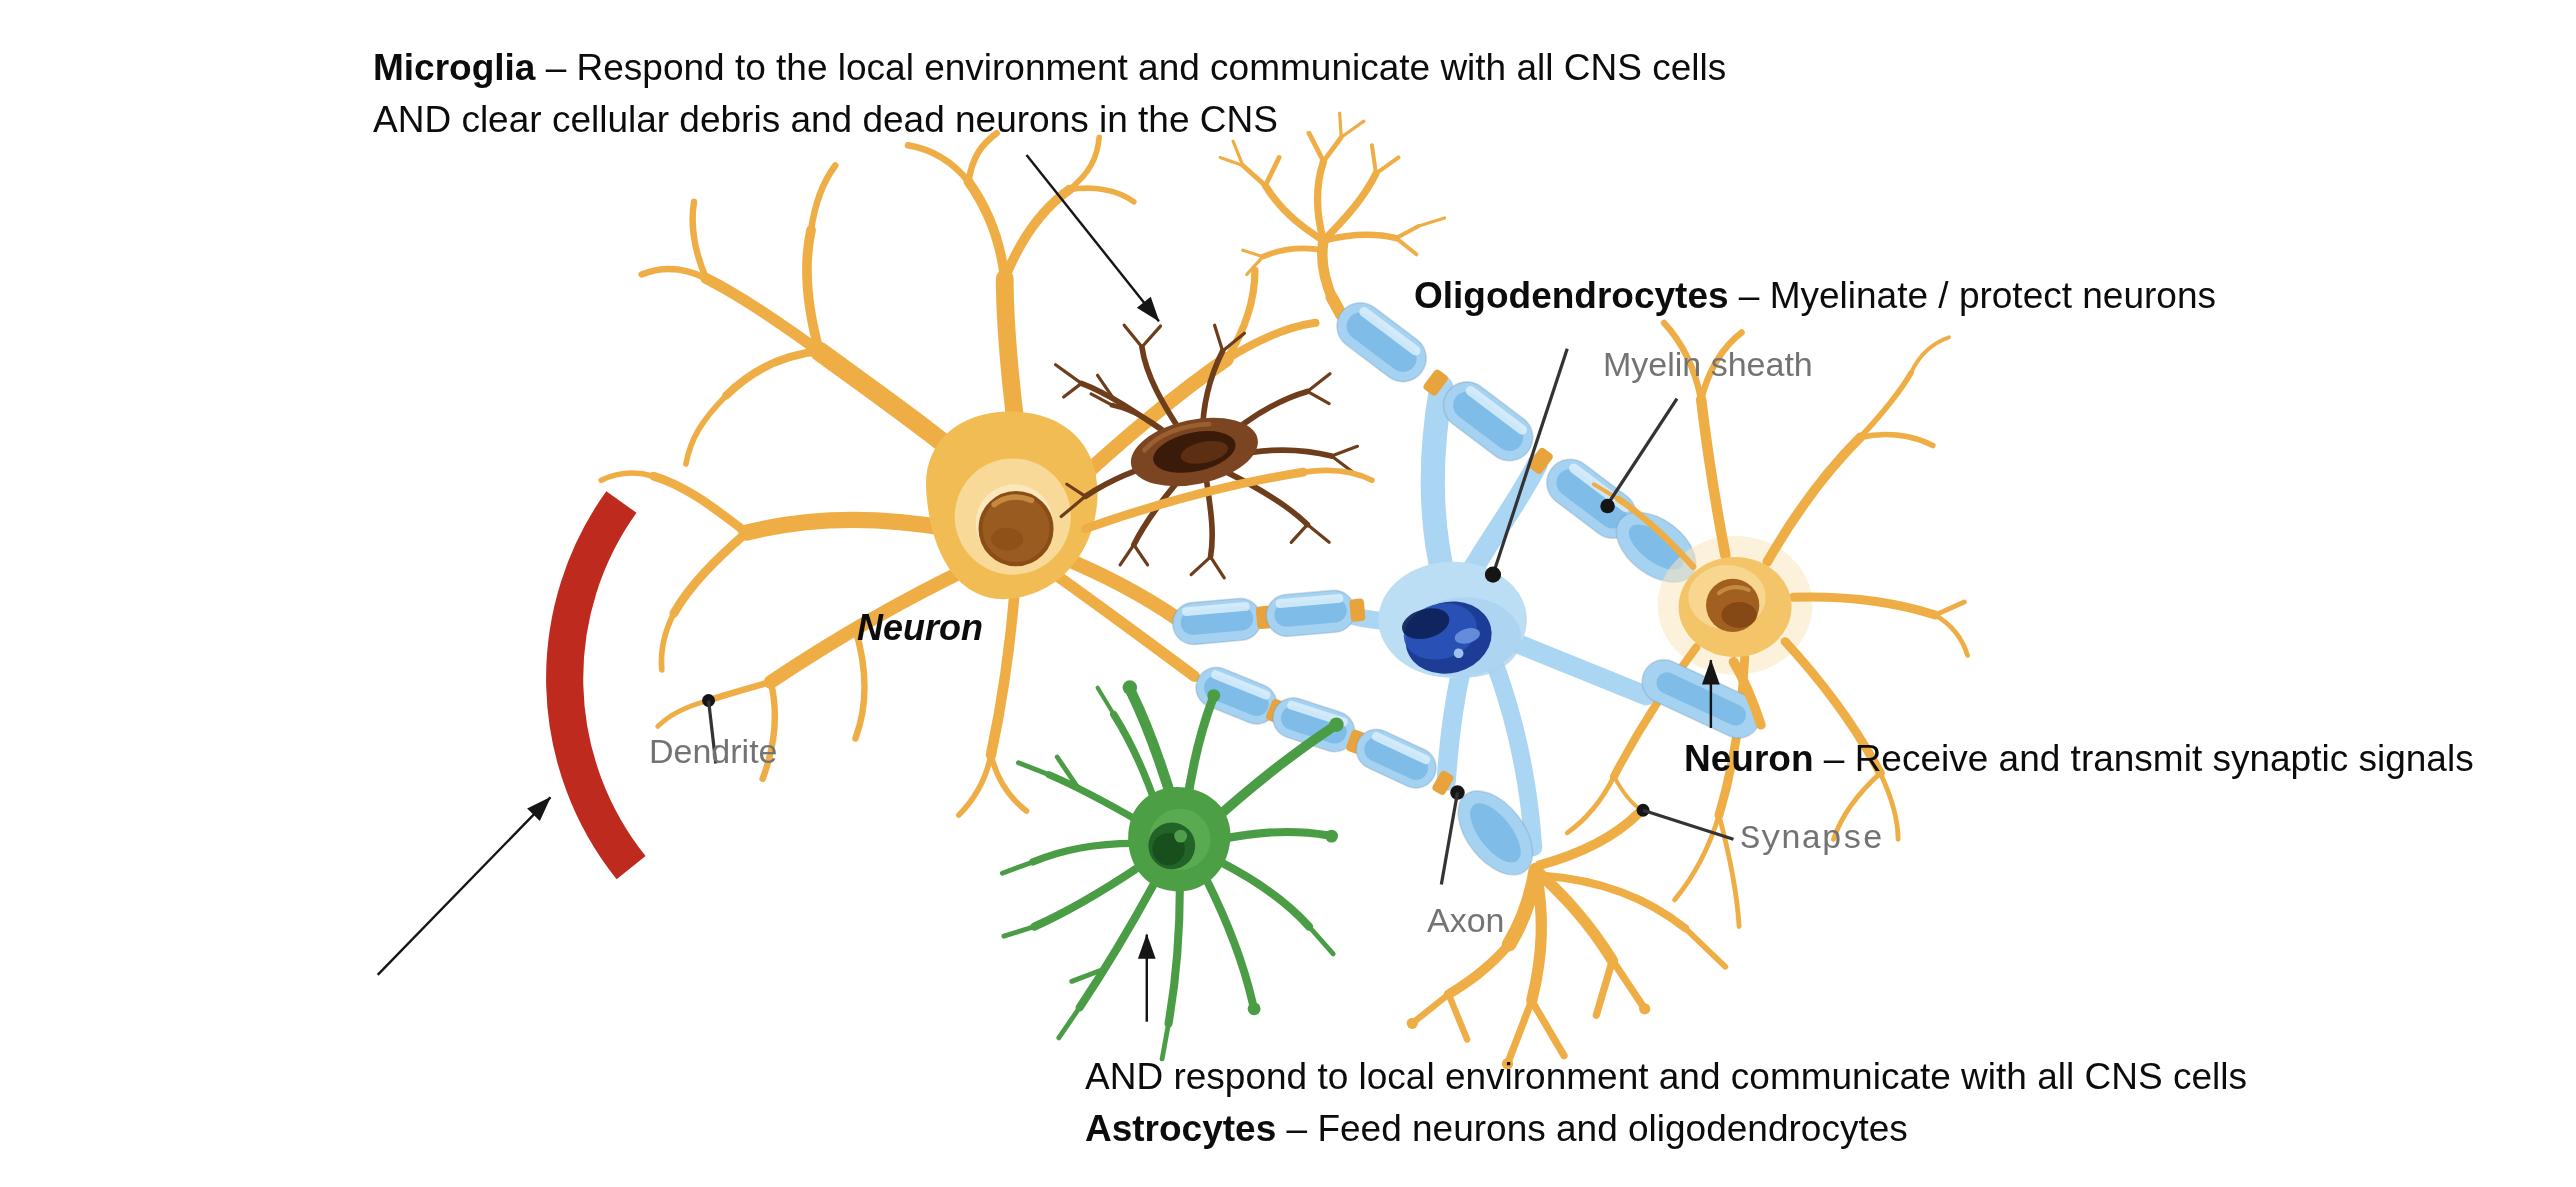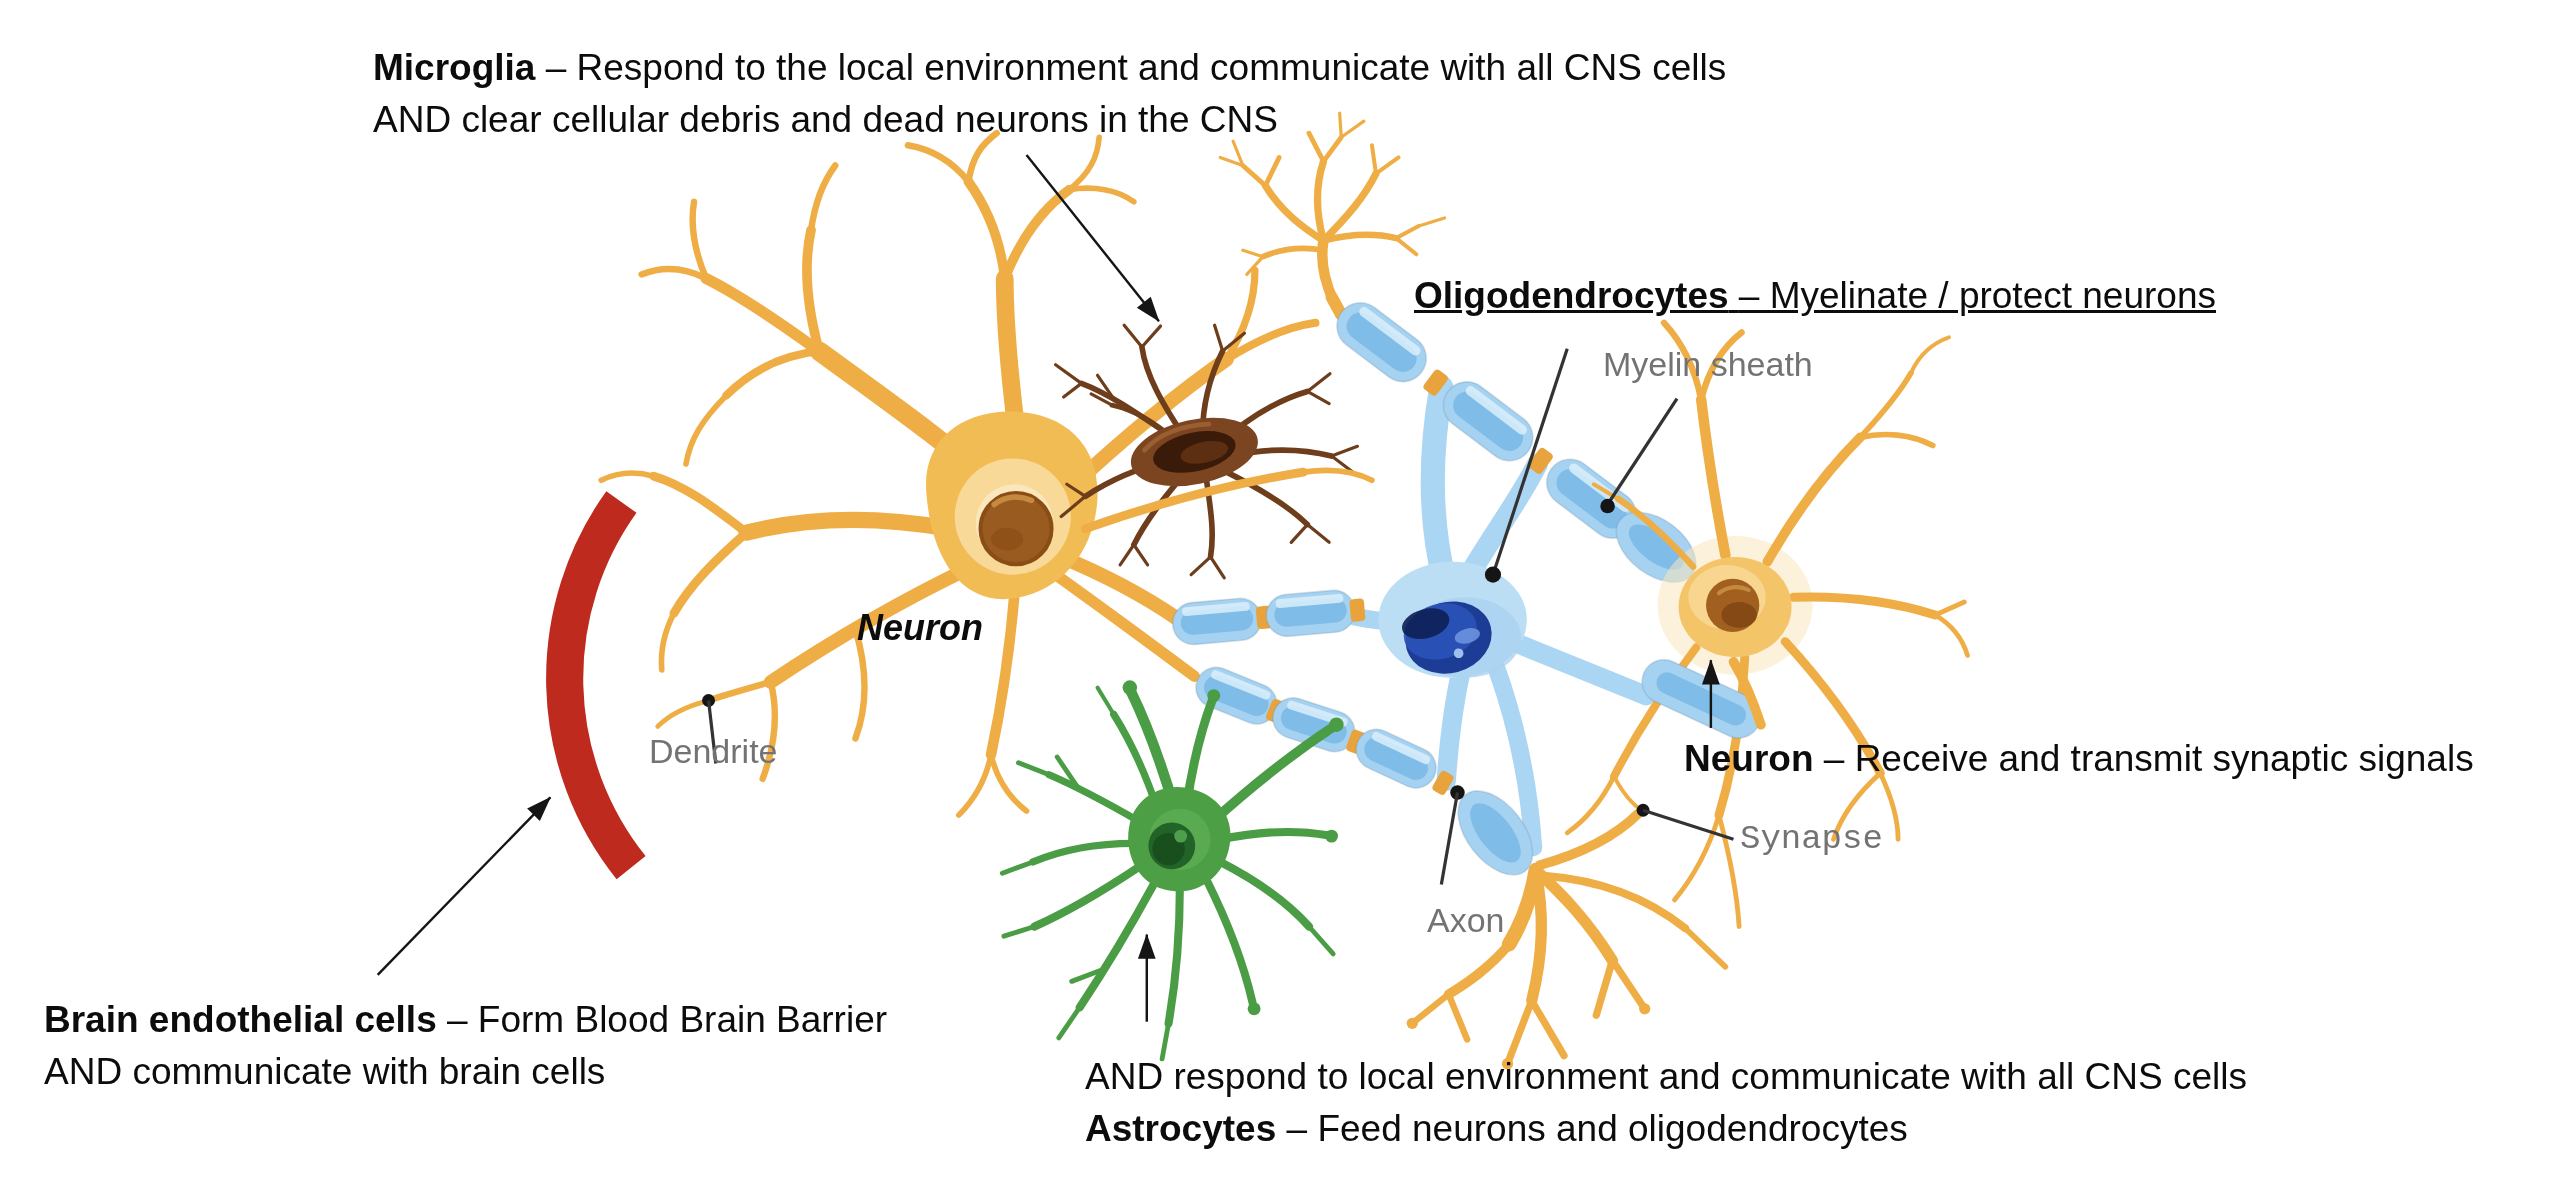--- a/index.html
+++ b/index.html
@@ -320,45 +320,40 @@
     <path class="arrow" d="M468,1208 L682,988" marker-end="url(#ah)"></path>
   </g>
 </svg>
 
 <div class="caption" style="left:373px;top:42px;">
   <div><span class="b">Microglia</span>
     <span>– Respond to the local environment and communicate with all CNS cells</span></div>
   <div>AND clear cellular debris and dead neurons in the CNS</div>
 </div>
 
-<div class="caption" style="left:1414px;top:270px;text-decoration:underline;">
+<div class="caption" style="left:1414px;top:270px;">
   <span class="b">Oligodendrocytes</span>
   <span>– Myelinate / protect neurons</span>
 </div>
 
 <div class="plabel" style="left:1603px;top:345px;">Myelin sheath</div>
 
 <div class="cell-label" style="left:857px;top:607px;">Neuron</div>
 
 <div class="plabel" style="left:649px;top:732px;">Dendrite</div>
 
 <div class="caption" style="left:1684px;top:733px;">
   <span class="b">Neuron</span>
   <span>– Receive and transmit synaptic signals</span>
 </div>
 
 <div class="plabel" style="left:1740px;top:820px;font-family:Liberation Mono, monospace;">Synapse</div>
 
 <div class="plabel" style="left:1394px;top:901px;margin-left:33px;">Axon</div>
 
-<div class="caption" style="left:44px;top:994px;">
-  <div><span class="b">Brain endothelial cells</span>
-    <span>– Form Blood Brain Barrier</span></div>
-  <div>AND communicate with brain cells</div>
-</div>
 
 <div class="caption" style="left:1085px;top:1051px;">
   <div>AND respond to local environment and communicate with all CNS cells</div>
   <div><span class="b">Astrocytes</span>
     <span>– Feed neurons and oligodendrocytes</span></div>
 </div>
 
 </div>
 
 

